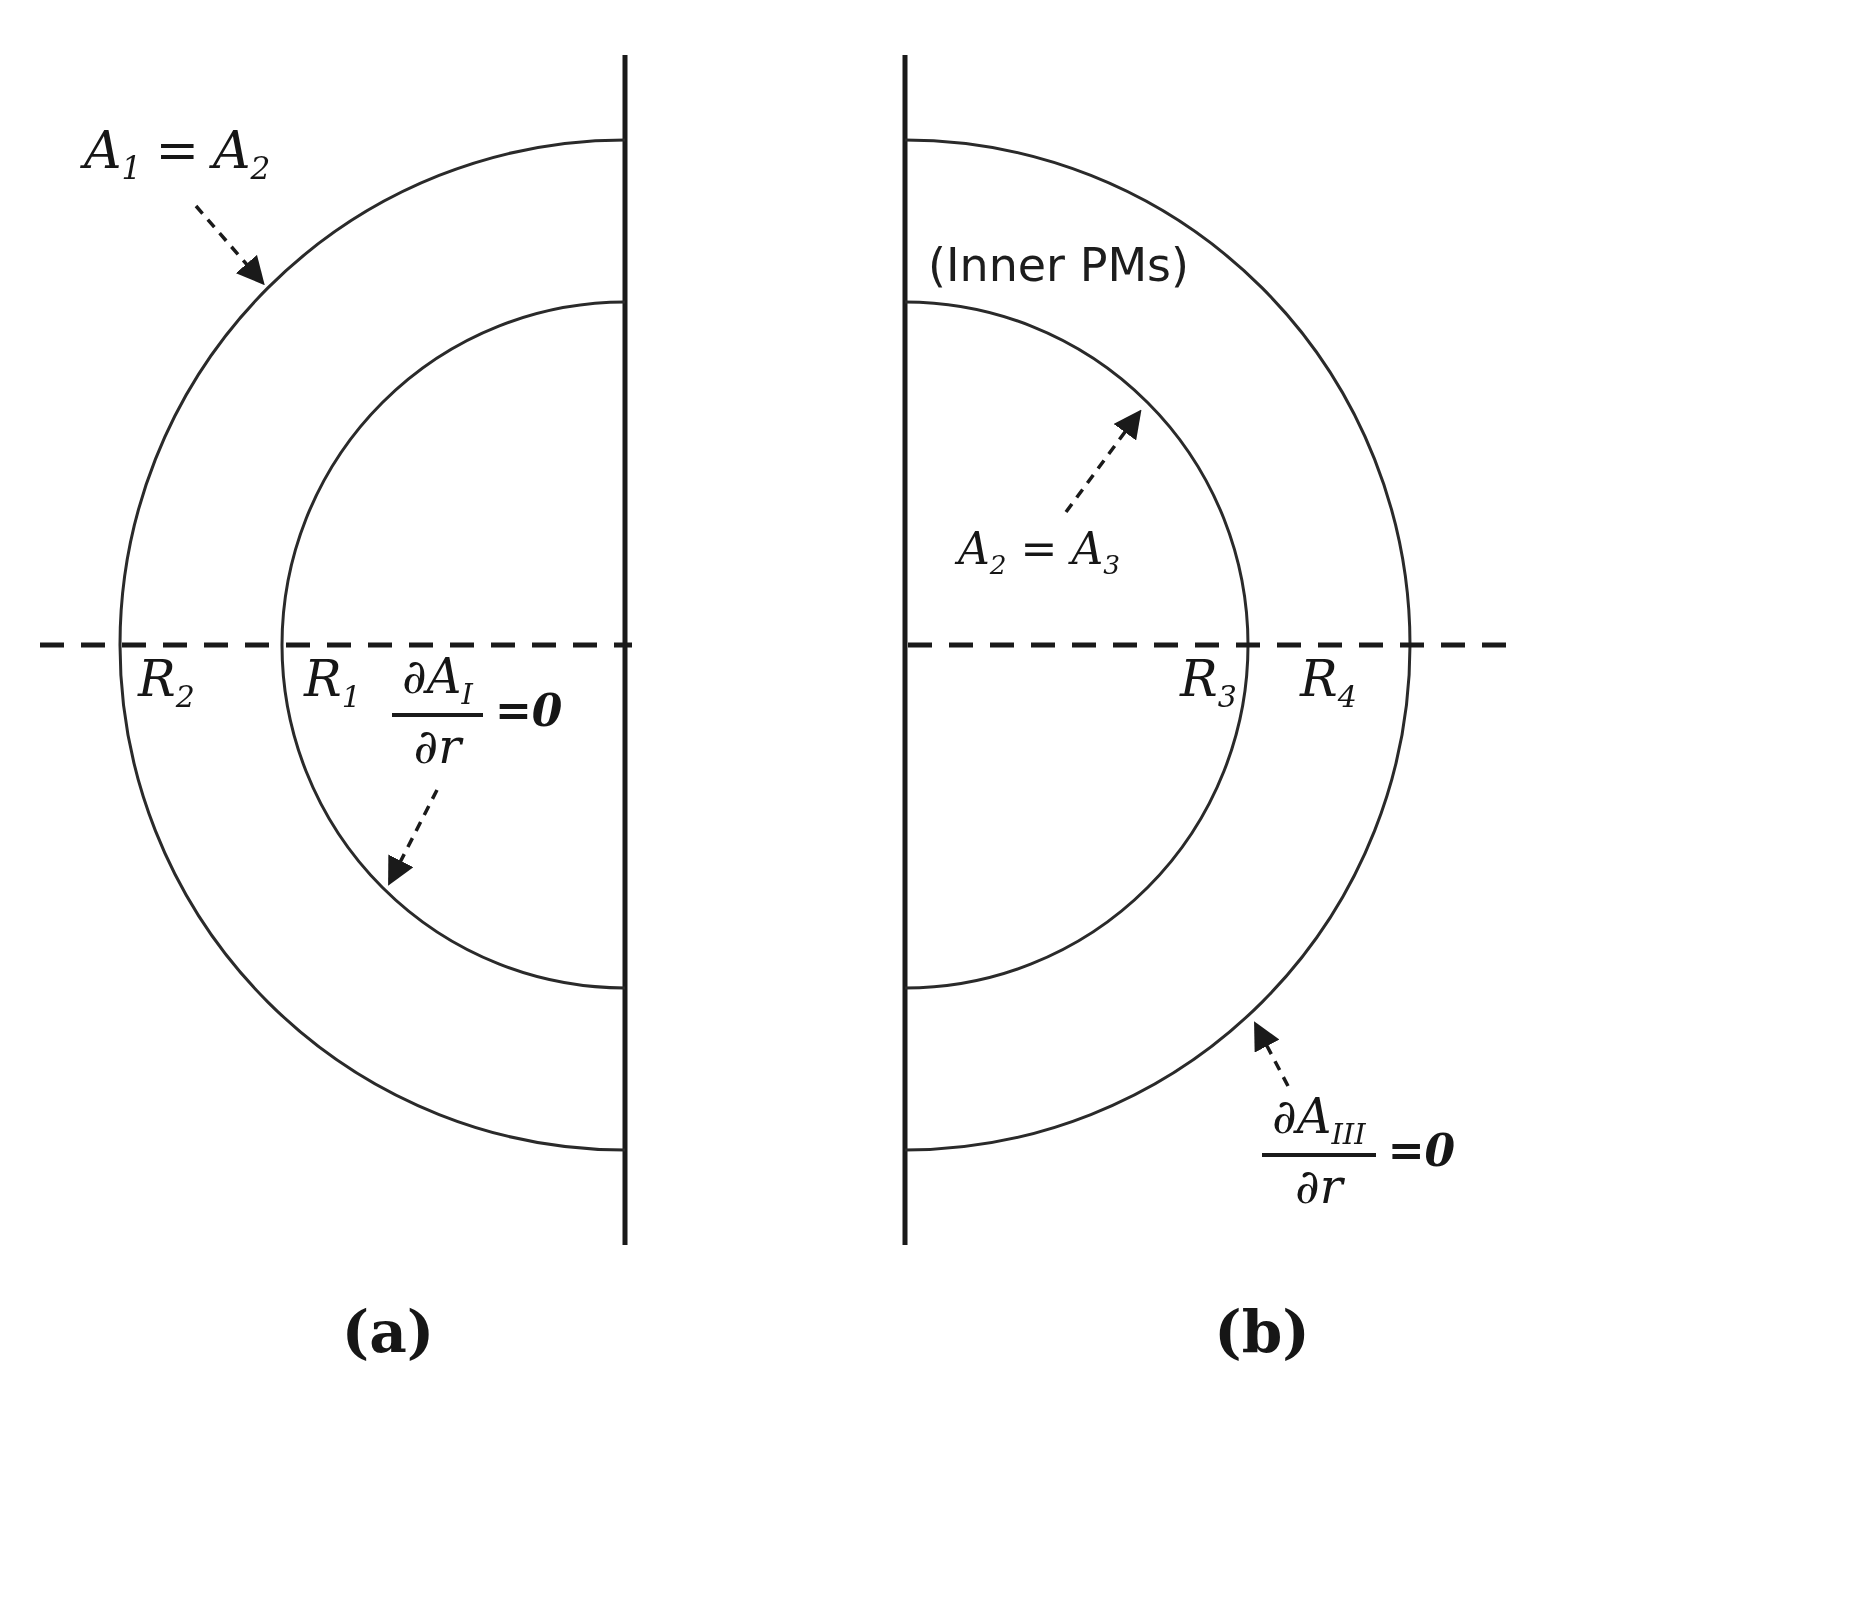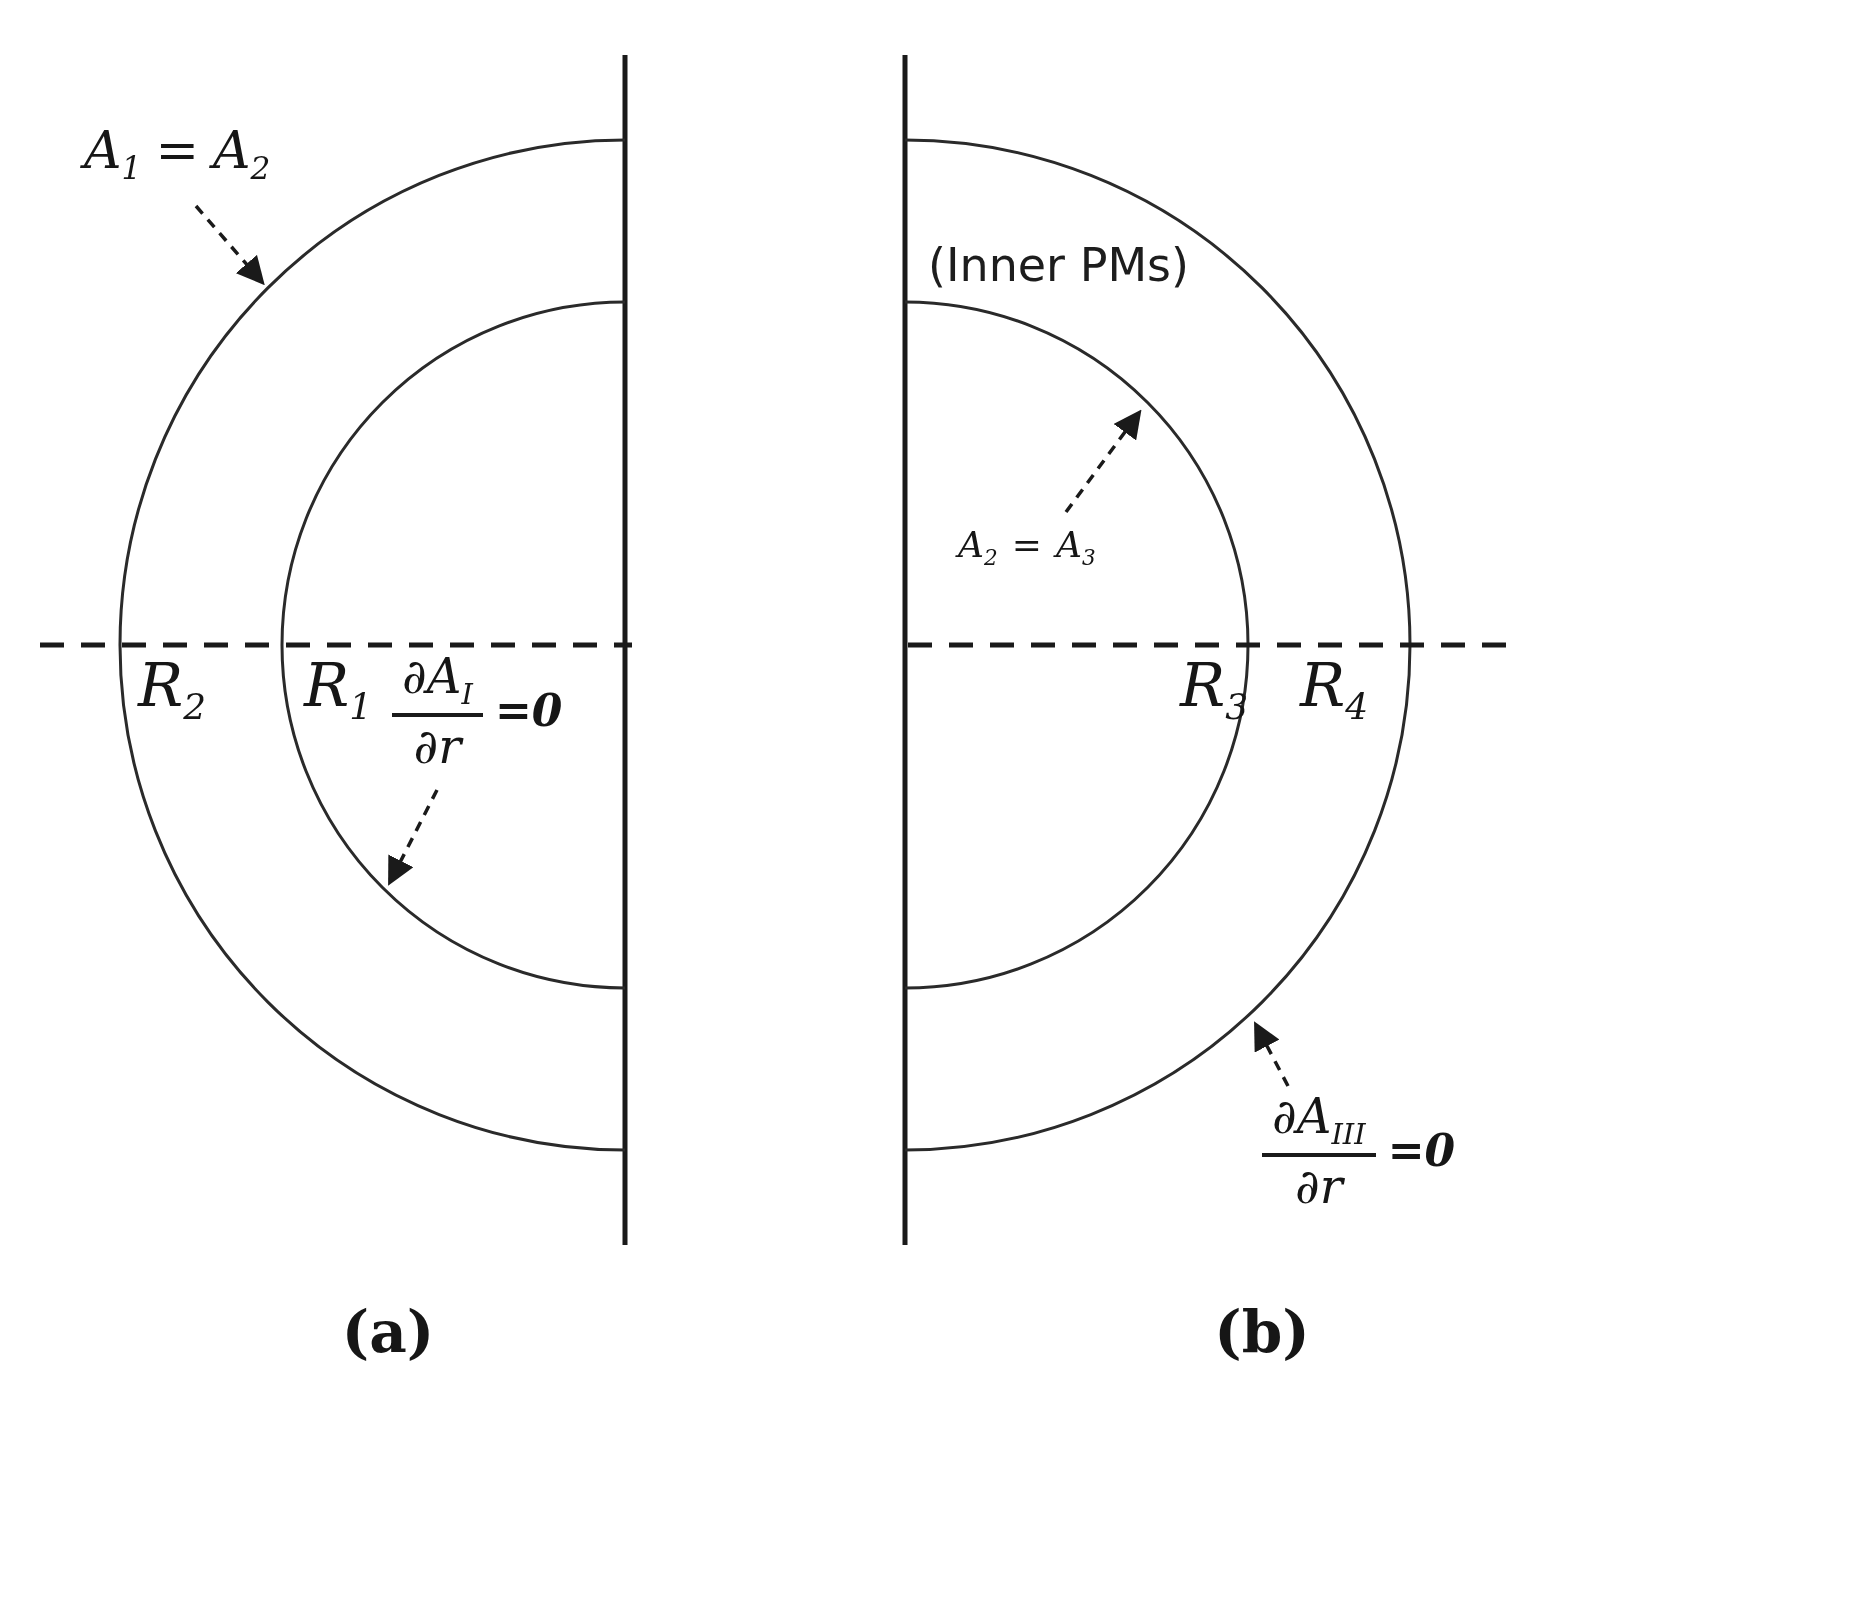--- a/index.html
+++ b/index.html
@@ -12,21 +12,21 @@
     color: #1a1a1a;
   }
   .stage { position: absolute; inset: 0; width: 1856px; height: 1512px; }
   svg.diagram { position: absolute; left: 0; top: 0; }
 
   .label { position: absolute; white-space: nowrap; color: #161616; }
 
   .math {
     font-family: "DejaVu Serif", serif;
     font-style: italic;
-    font-size: 60px;
+    font-size: 50px;
     line-height: 1.1;
   }
   .math sub {
     font-size: 0.6em;
     font-style: italic;
     line-height: 1;
   }
   .rel { margin: 0 14px; }
 
   .sans {
@@ -112,21 +112,21 @@
       <span class="num"><span>∂A</span><sub>I</sub></span>
       <span class="den">∂r</span>
     </span>
     <span class="eqzero">=0</span>
   </div>
 
   <div class="label caption" style="left: 278px; top: 1298px;">(a)</div>
 
   <div class="label sans" style="left: 928px; top: 238px;">(Inner PMs)</div>
 
-  <div class="label math" style="left: 958px; top: 525px; font-size: 36px;">
+  <div class="label math" style="left: 958px; top: 525px; font-size: 44px;">
     <span>A</span><sub>2</sub><span class="rel">=</span><span>A</span><sub>3</sub>
   </div>
 
   <div class="label math" style="left: 1180px; top: 652px;">
     <span>R</span><sub>3</sub>
   </div>
 
   <div class="label math" style="left: 1300px; top: 652px;">
     <span>R</span><sub>4</sub>
   </div>

